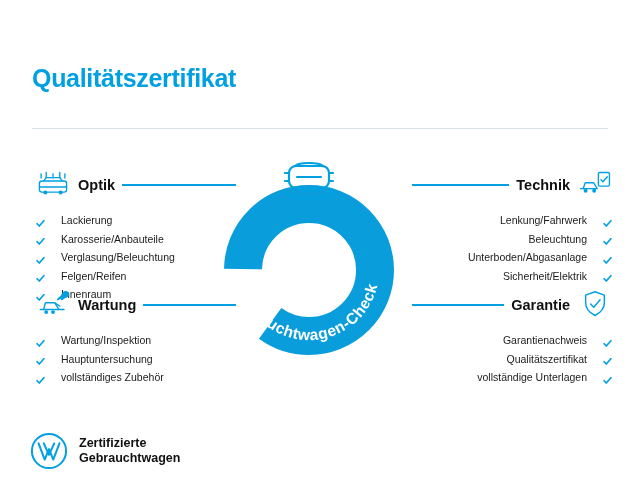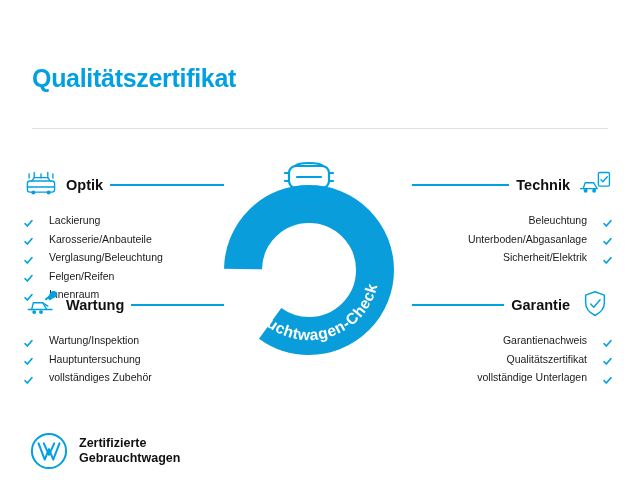--- a/index.html
+++ b/index.html
@@ -38,21 +38,21 @@
     width: 576px;
     height: 1px;
     background: #d9e2e7;
   }
 
   
   .col {
     position: absolute;
     width: 200px;
   }
-  .col-left  { left: 24px; }
+  .col-left  { left: 36px; }
   .col-right { left: 412px; text-align: right; }
 
   .col-optik    { top: 136px; }
   .col-wartung  { top: 256px; }
   .col-technik  { top: 136px; }
   .col-garantie { top: 256px; }
 
   .sec-head {
     display: flex;
     align-items: center;
@@ -288,20 +288,28 @@
           <rect x="24" y="3" width="13" height="16" rx="1.6"></rect>
           <path d="M27 11.5 l2.3 2.4 L34.5 8"></path>
         </svg>
       </span>
       <span class="sec-title-wrap">
         <span class="sec-title">Technik</span>
         <span class="sec-rule"></span>
       </span>
     </div>
     <ul class="items">
+      <li>
+        <span class="check">
+          <svg viewBox="0 0 12 12" fill="none" stroke="currentColor" stroke-width="2.2" stroke-linecap="round" stroke-linejoin="round">
+              <path d="M1.5 6.3 L4.4 9.4 L10.5 2.3"></path>
+            </svg>
+        </span>
+        <span>Lenkung/Fahrwerk</span>
+      </li>
       <li>
         <span class="check">
           <svg viewBox="0 0 12 12" fill="none" stroke="currentColor" stroke-width="2.2" stroke-linecap="round" stroke-linejoin="round">
               <path d="M1.5 6.3 L4.4 9.4 L10.5 2.3"></path>
             </svg>
         </span>
         <span>Beleuchtung</span>
       </li>
       <li>
         <span class="check">

